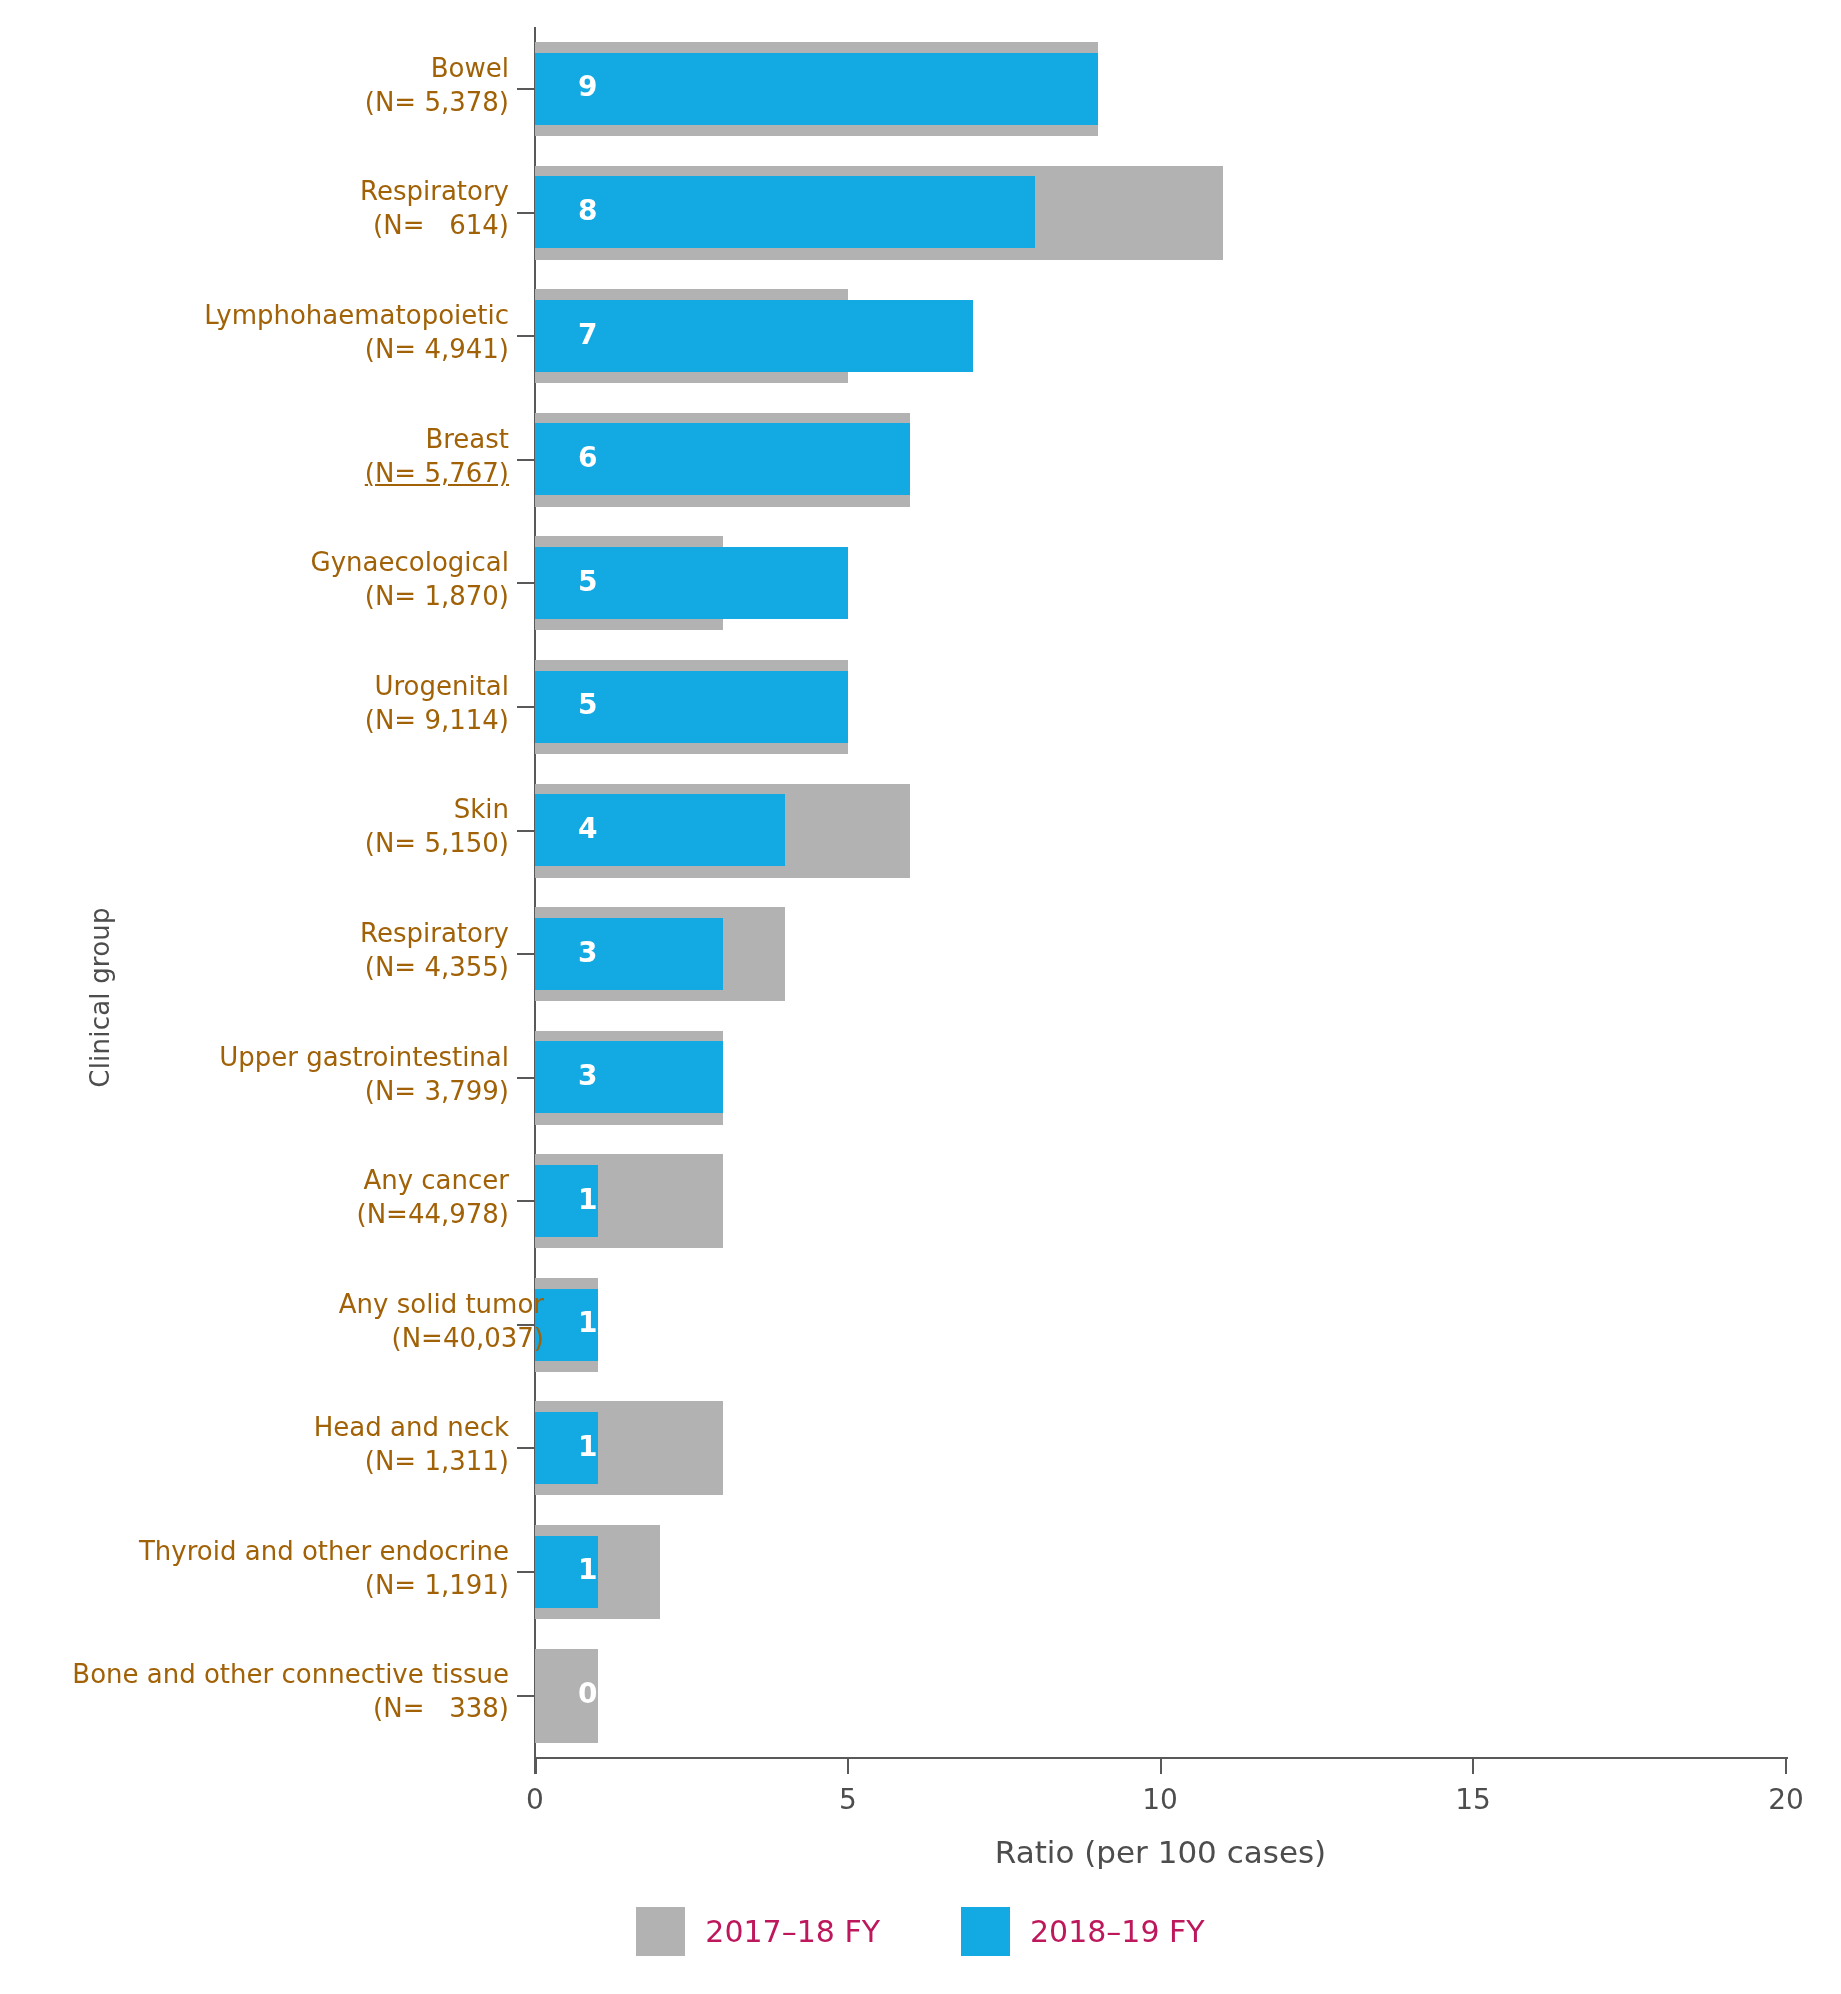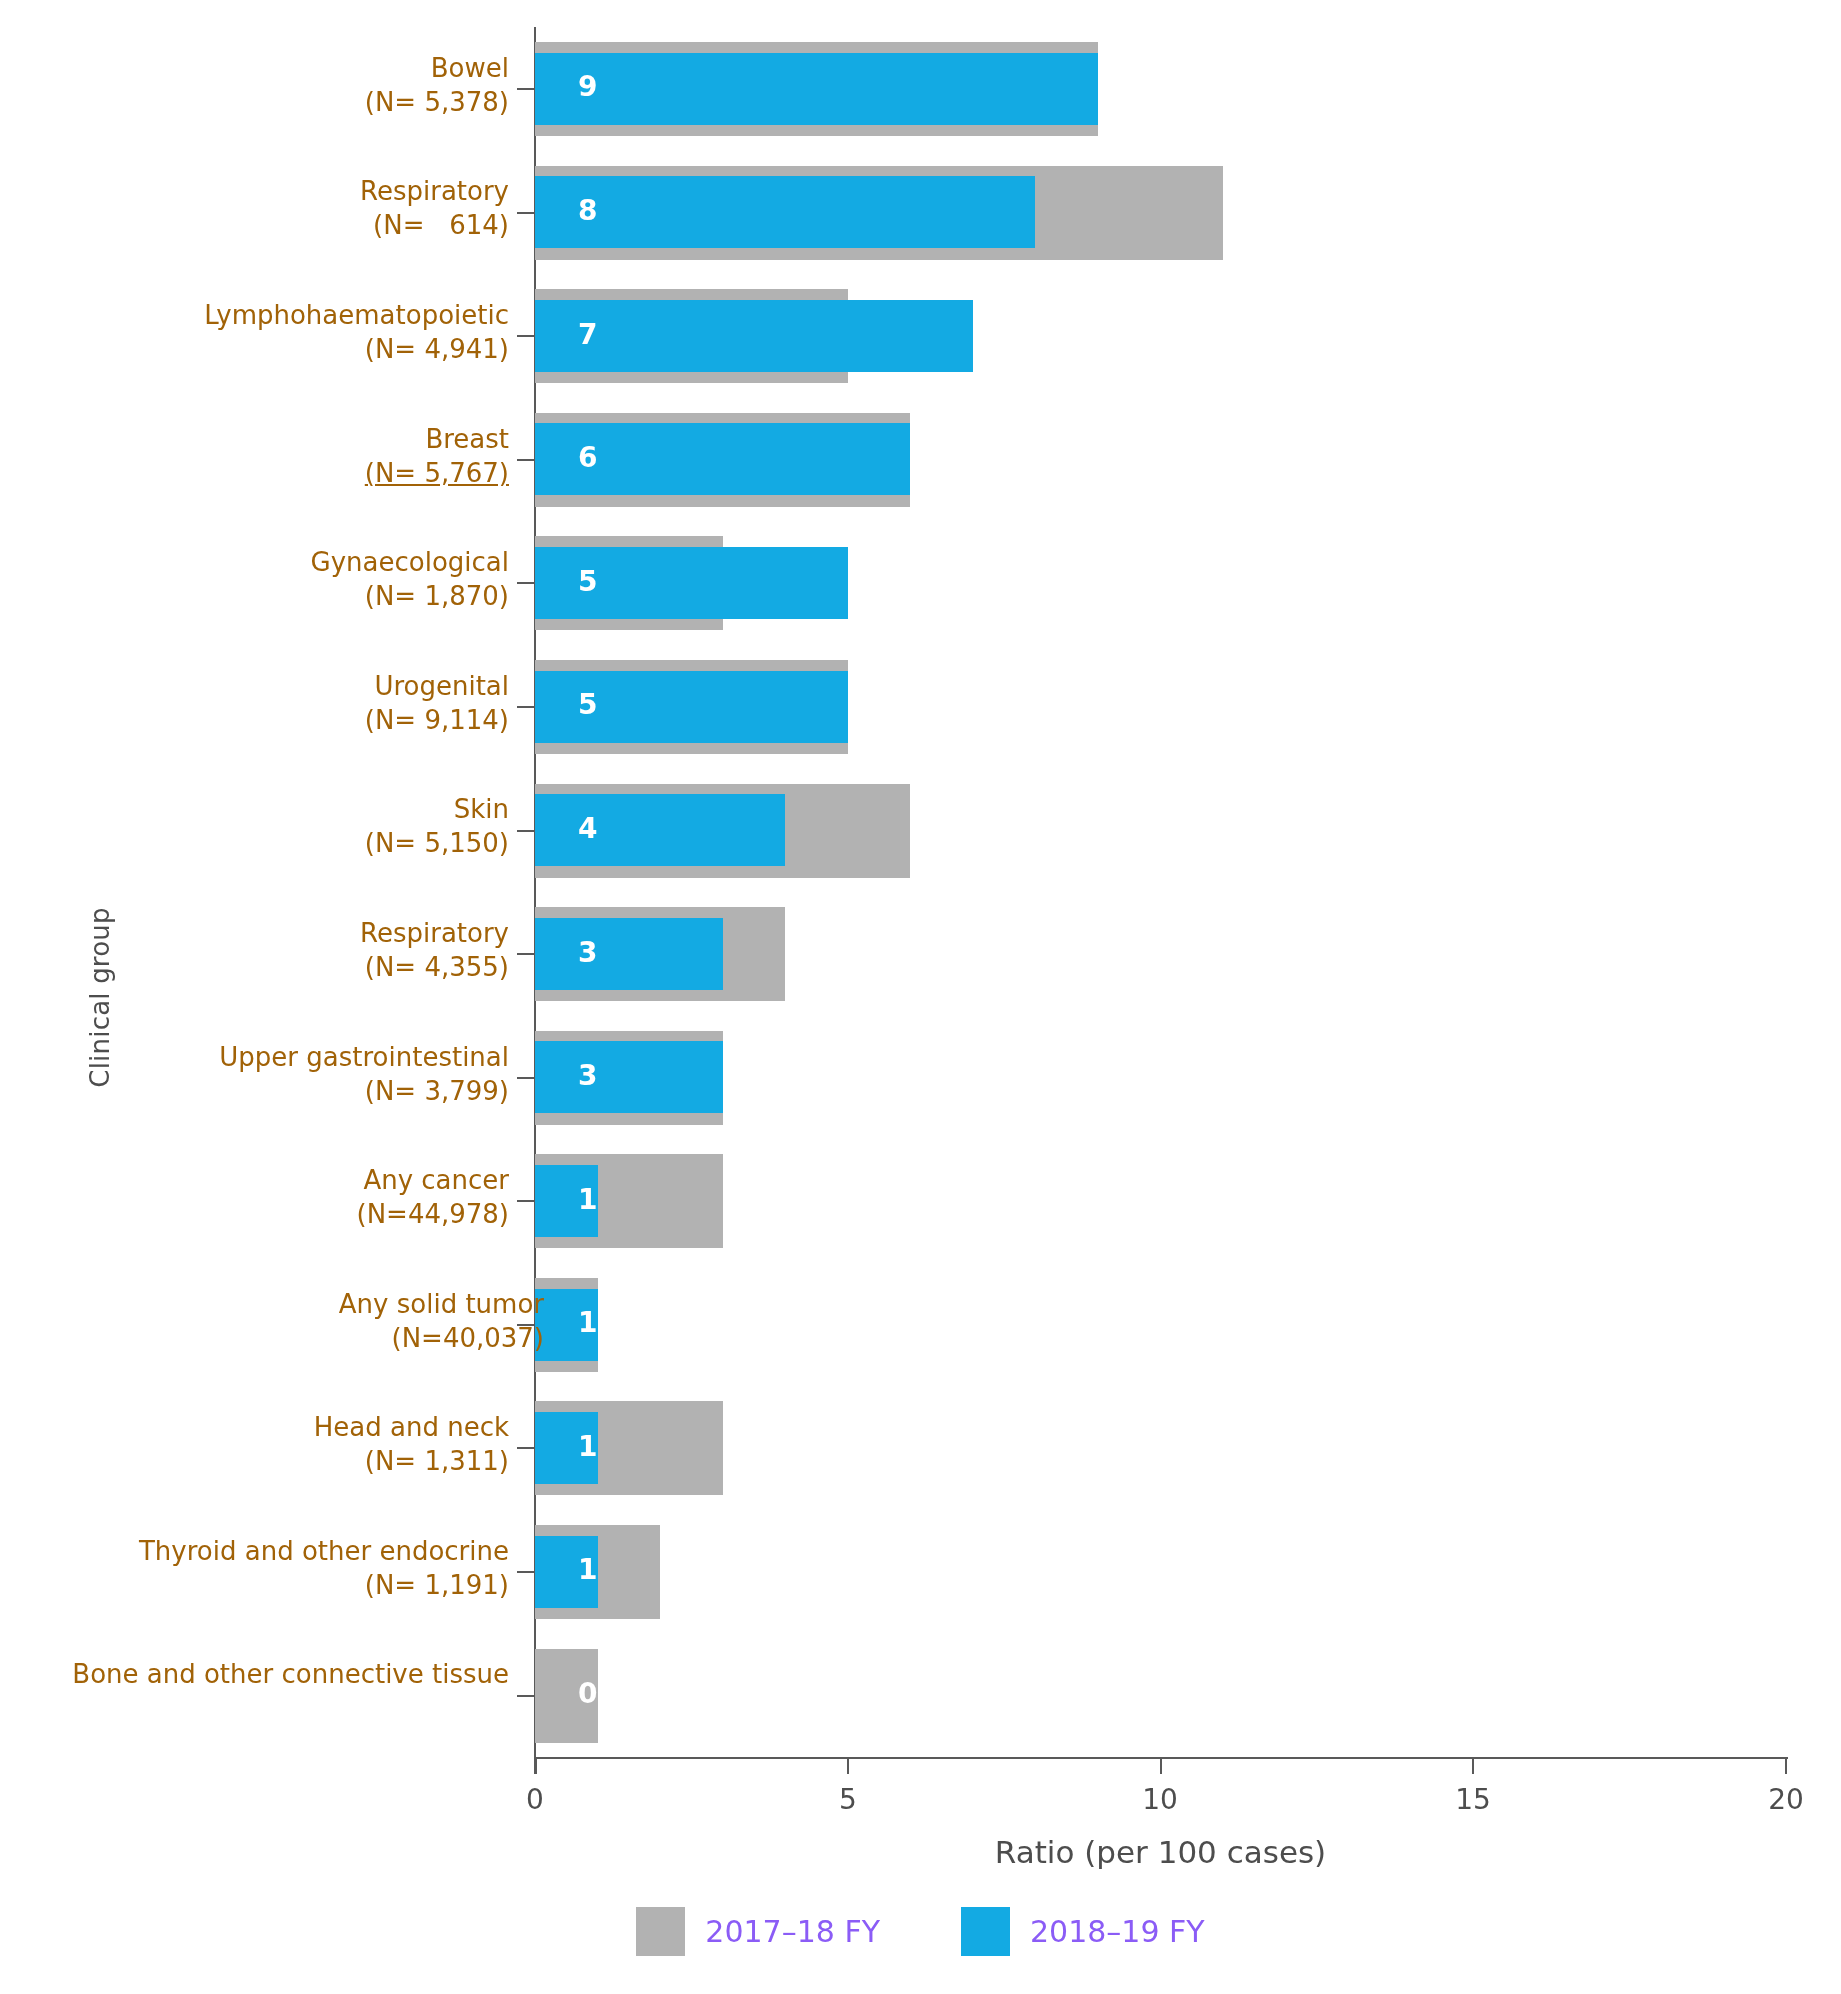--- a/index.html
+++ b/index.html
@@ -73,21 +73,21 @@
     text-align:center;font-size:31px;color:#4d4d4d;
   }
 
   
   #legend{
     position:absolute;left:0;top:1907px;width:1841px;
     display:flex;justify-content:center;align-items:center;gap:81px;
   }
   .legend-item{display:flex;align-items:center;gap:20px;}
   .legend-swatch{width:49px;height:49px;display:block;}
-  .legend-text{font-size:30px;color:#8b5cf6;}
+  .legend-text{font-size:30px;color:#be185d;}
 </style>
 </head>
 <body>
 
 <div id="root">
 
   <div id="ylabel">Clinical group</div>
 
   <div id="plot">
     <div id="axis-y-line"></div>
@@ -240,20 +240,21 @@
       <div class="cat-label" style="left: 0px; width: 509px; right: auto; top: 1411px;">
         <span class="l2">Head and neck</span>
         <span class="l2" style="white-space: pre;">(N= 1,311)</span>
       </div>
       <div class="cat-label" style="left: 0px; width: 509px; right: auto; top: 1535px;">
         <span class="l2">Thyroid and other endocrine</span>
         <span class="l2" style="white-space: pre;">(N= 1,191)</span>
       </div>
       <div class="cat-label" style="left: 0px; width: 509px; right: auto; top: 1658px;">
         <span class="l2">Bone and other connective tissue</span>
+        <span class="l2" style="white-space: pre;">(N=   338)</span>
       </div>
     </div>
 
   <div id="xlabel">Ratio (per 100 cases)</div>
 
   <div id="legend">
       <div class="legend-item">
         <span class="legend-swatch" style="background: rgb(178, 178, 178);"></span>
         <span class="legend-text">2017–18 FY</span>
       </div>

